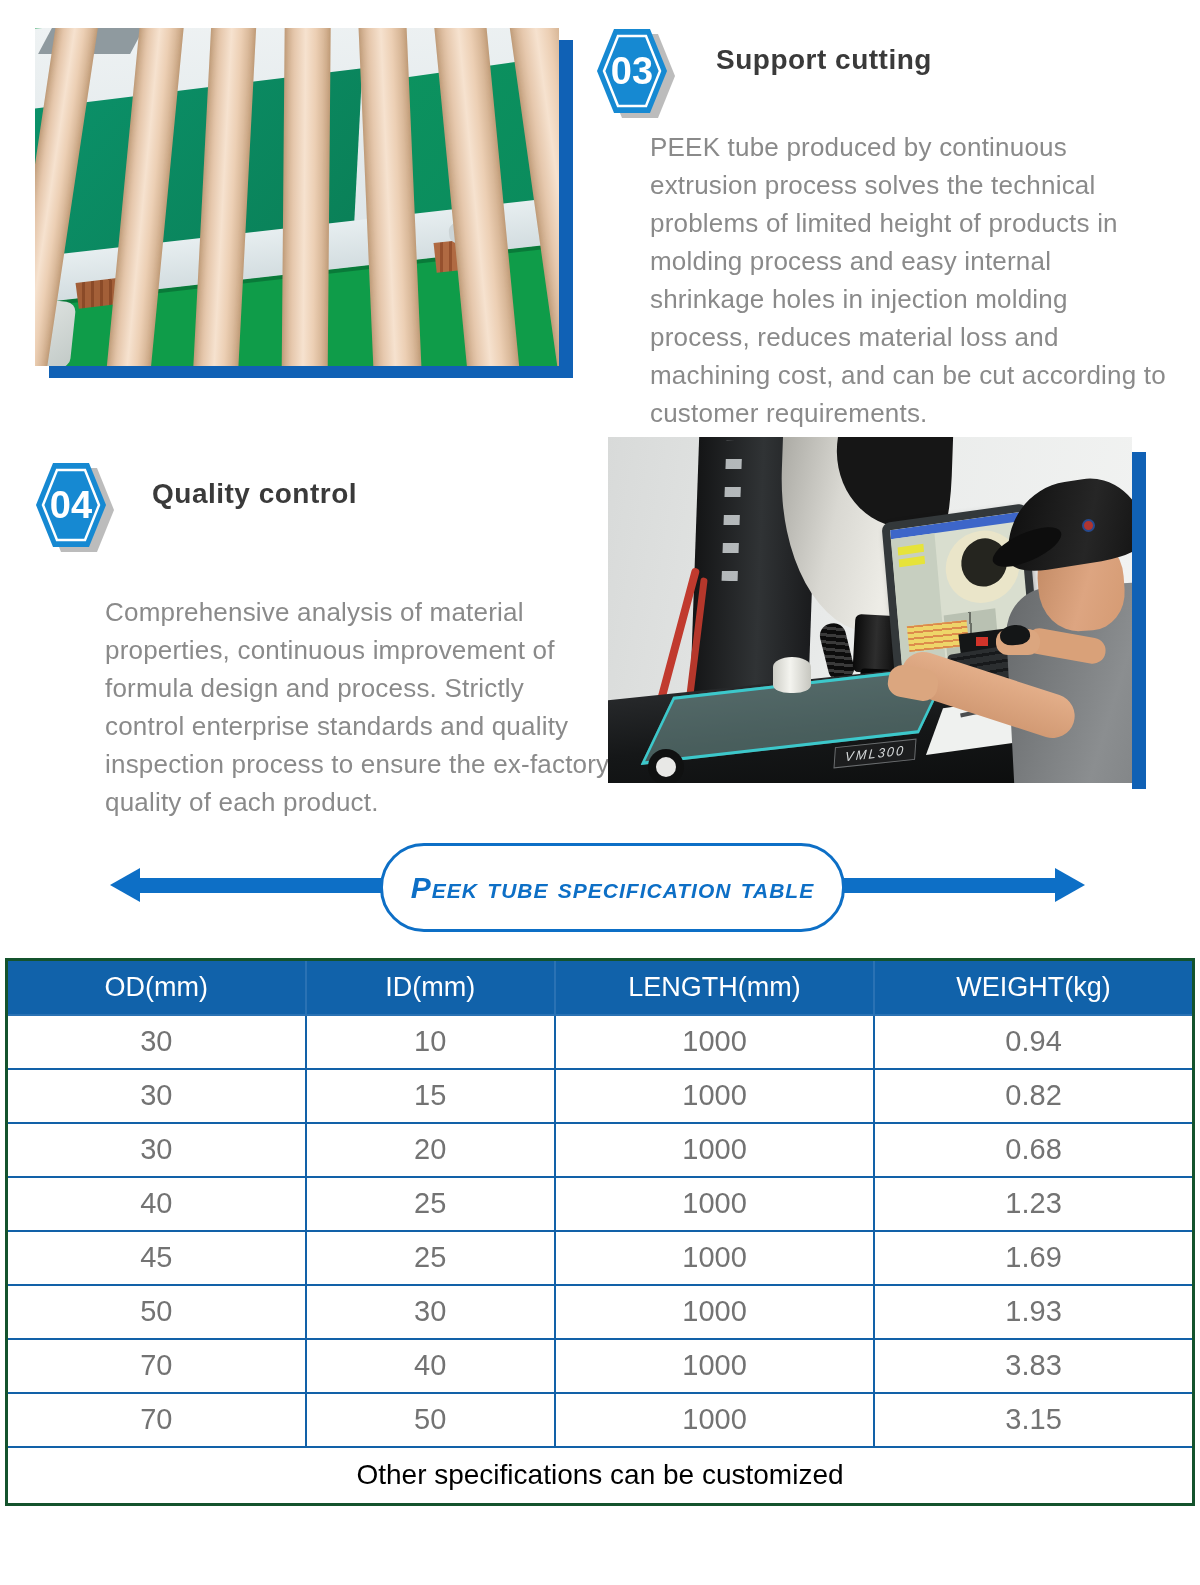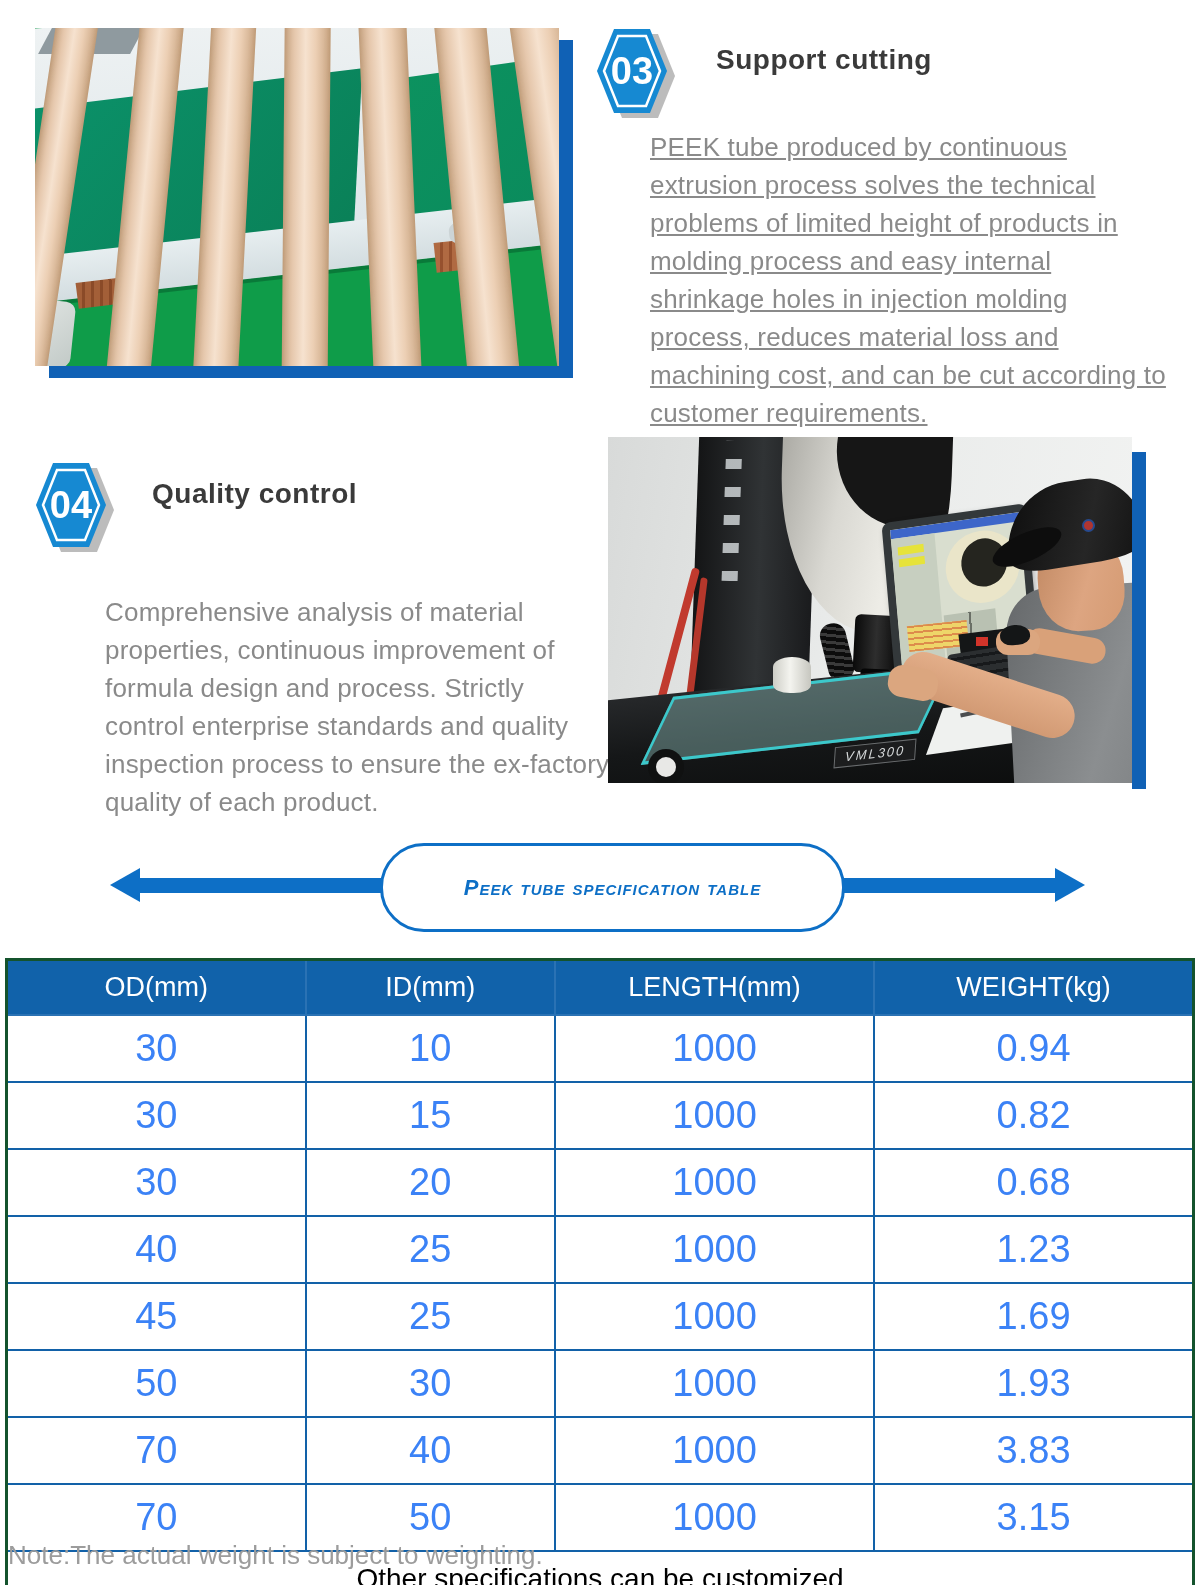--- a/index.html
+++ b/index.html
@@ -113,41 +113,41 @@
   .hex-badge { position:absolute; width:72px; height:86px;text-align:right; }
   .hex-badge svg { position:absolute; left:0; top:0; filter:drop-shadow(8px 5px 0 #bcbcbc); }
   .hex-num { position:absolute; left:0; top:0; width:72px; height:86px; display:flex; align-items:center; justify-content:center;
              color:#fff; font-size:38px; font-weight:bold; }
   .badge-03 { left:596px; top:28px; }
   .badge-04 { left:35px; top:462px; }
   .step-title { position:absolute; color:#3a3a3a; font-size:28px; font-weight:bold; letter-spacing:0.5px; }
   .title-03 { left:716px; top:44px; }
   .title-04 { left:152px; top:478px; }
   .step-body { position:absolute; color:#8a8a8a; font-size:26px; line-height:38px; letter-spacing:0.2px; }
-  .body-03 { left:650px; top:128px; width:520px;text-decoration:underline; }
+  .body-03 { left:650px; top:128px; width:520px; }
   .body-04 { left:105px; top:553px; width:505px;margin-top:40px; }
 
   
   .banner-shaft { position:absolute; top:878px; height:15px; background:#0d6fc6; }
   .shaft-left { left:138px; width:248px; }
   .shaft-right { left:841px; width:216px; }
   .banner-head { position:absolute; top:868px; width:0; height:0; border-top:17px solid transparent; border-bottom:17px solid transparent; }
   .head-left { left:110px; border-right:30px solid #0d6fc6; }
   .head-right { left:1055px; border-left:30px solid #0d6fc6; }
   .banner-pill { position:absolute; left:380px; top:843px; width:465px; height:89px; background:#fff;
                  border:3px solid #0d6fc6; border-radius:44px; display:flex; align-items:center; justify-content:center; }
-  .banner-pill span { color:#0d6fc6; font-size:22px; font-style:italic; font-weight:bold;
+  .banner-pill span { color:#0d6fc6; font-size:30px; font-style:italic; font-weight:bold;
                  font-variant:small-caps; letter-spacing:1px; }
 
   
   .spec-table { position:absolute; left:5px; top:958px; width:1190px; border-collapse:collapse;
                 border:3px solid #14532d; table-layout:fixed; }
   .spec-table th { background:#1162aa; color:#fff; font-weight:normal; font-size:27px; height:55px;
                 border:2px solid #2a72b4; text-align:center; }
-  .spec-table td { font-size:38px; color:#3b82f6; height:67px; text-align:center;
+  .spec-table td { font-size:29px; color:#737373; height:54px; text-align:center;
                 border:2px solid #1261a8; background:#fff; }
   .spec-table .c0 { width:25.2%; } .spec-table .c1 { width:21%; }
   .spec-table .c2 { width:26.9%; } .spec-table .c3 { width:26.9%; }
   .spec-table .footer-cell { font-size:28px; height:58px; color:#000; }
   .weight-note { position:absolute; left:8px; top:1540px; color:#9c9c9c; font-size:26px; }
 </style>
 </head>
 <body>
 
 <div class="page">
@@ -306,15 +306,14 @@
           <td class="c3">3.15</td>
         </tr>
       </tbody>
     <tfoot>
       <tr>
         <td class="footer-cell" colspan="4">Other specifications can be customized</td>
       </tr>
     </tfoot>
   </table>
 
-  <div class="weight-note">Note:The actual weight is subject to weighting.</div>
 
 </div>
 
 </body></html>

